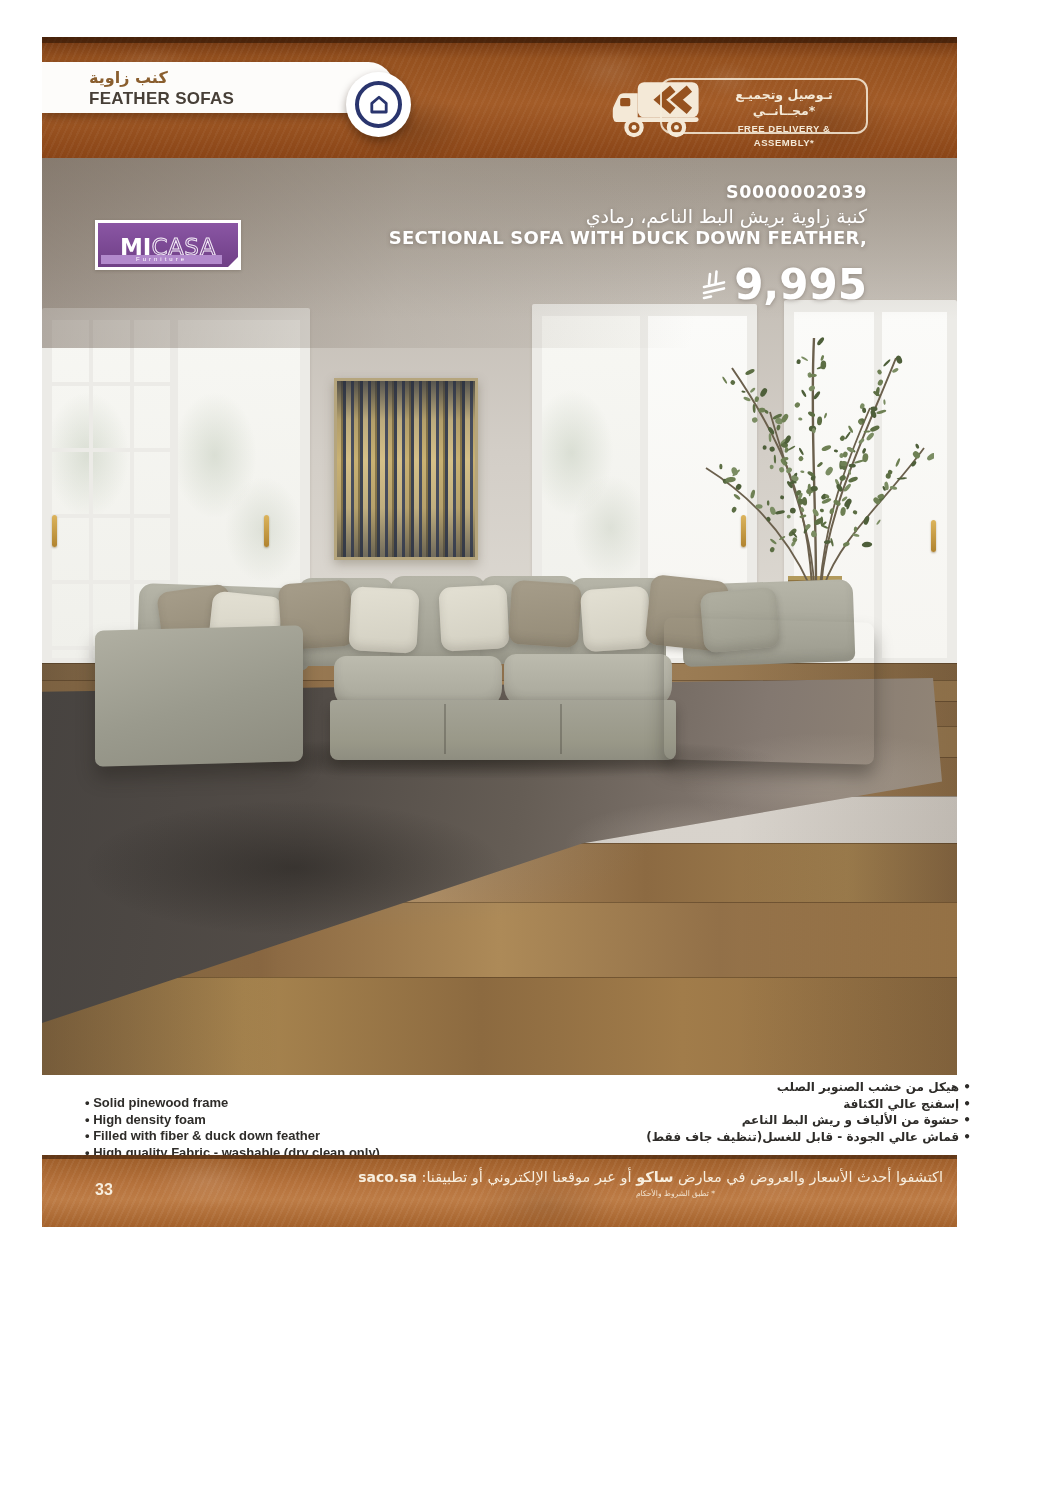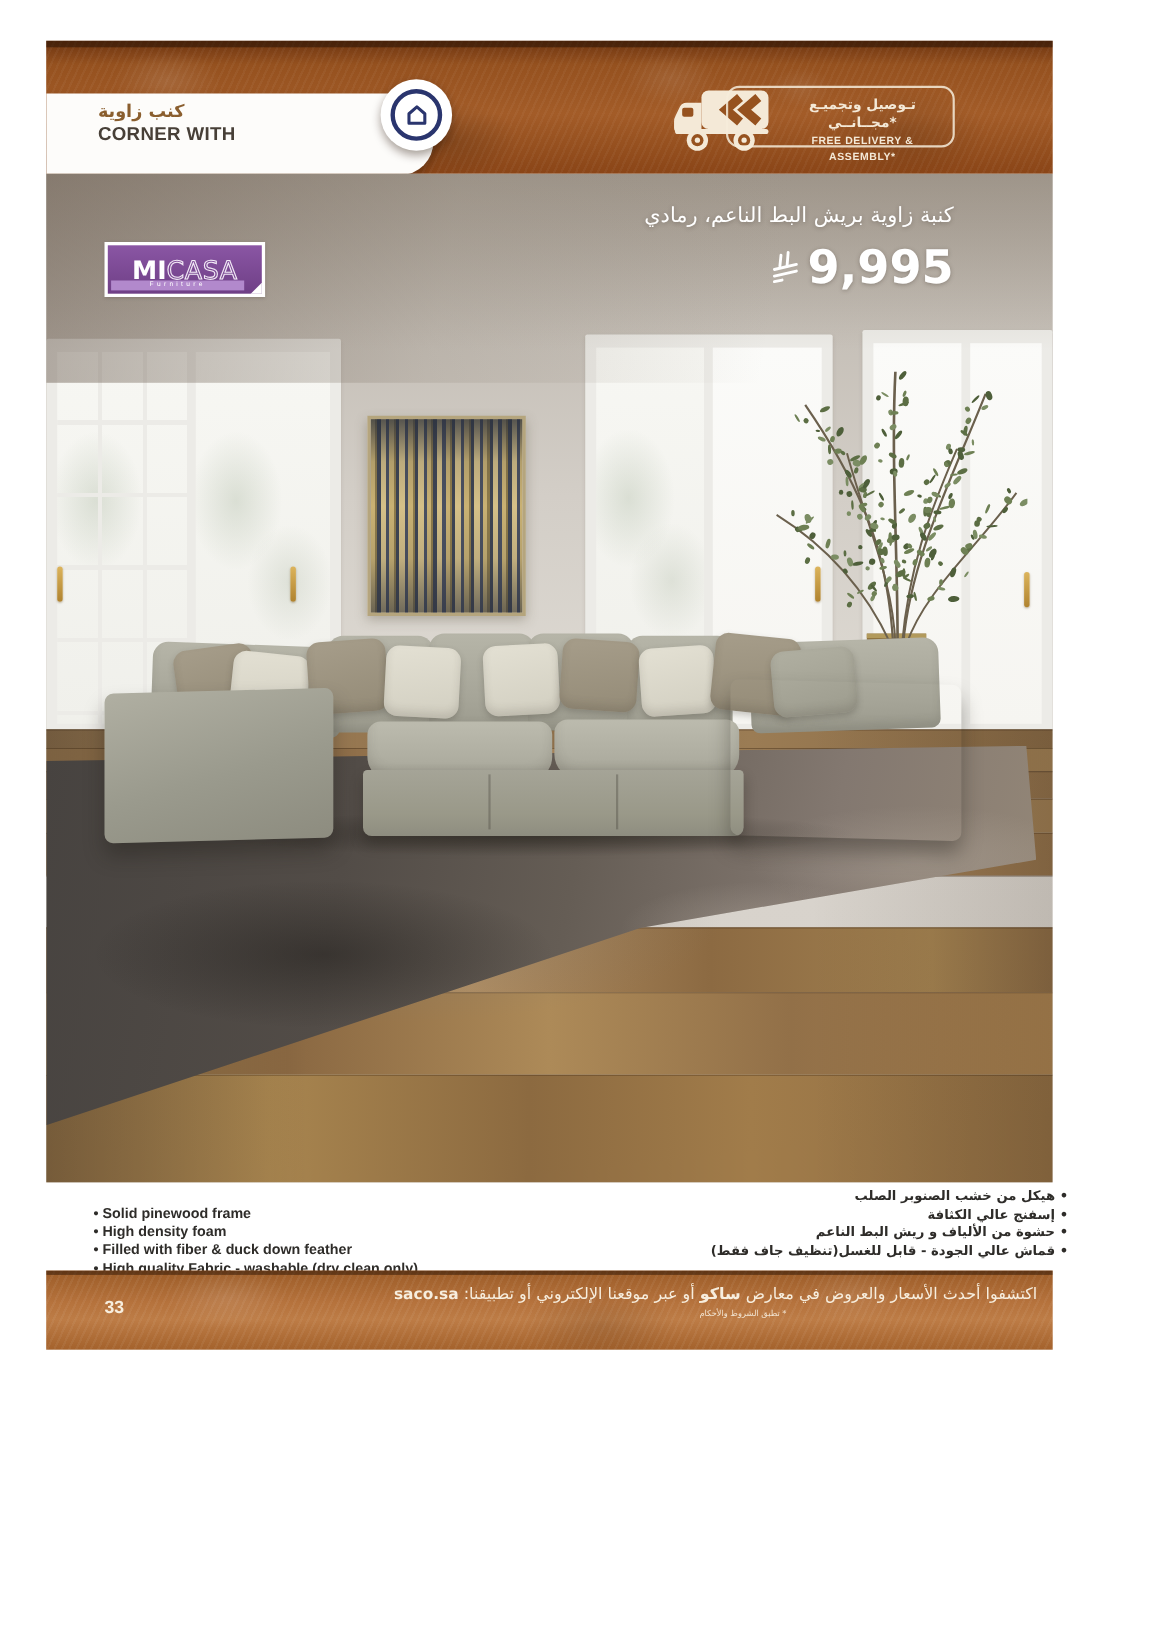--- a/index.html
+++ b/index.html
@@ -12,21 +12,21 @@
   .header{position:absolute;left:0;top:0;width:915px;height:121px;overflow:hidden;
     background:
       radial-gradient(70px 40px at 12% 30%, rgba(255,255,255,.10), transparent 70%),
       radial-gradient(90px 50px at 40% 75%, rgba(0,0,0,.14), transparent 70%),
       radial-gradient(60px 35px at 62% 28%, rgba(255,255,255,.08), transparent 70%),
       radial-gradient(110px 60px at 85% 70%, rgba(0,0,0,.12), transparent 70%),
       radial-gradient(40px 26px at 75% 35%, rgba(255,255,255,.07), transparent 70%),
       repeating-linear-gradient(115deg, rgba(255,255,255,.04) 0 2px, rgba(0,0,0,0) 2px 6px),
       linear-gradient(180deg,#6e3511 0%,#95511f 18%,#a35c28 55%,#8a4517 100%);}
   .header::before{content:'';position:absolute;left:0;top:0;right:0;height:6px;background:rgba(40,18,4,.55);}
-  .banner{position:absolute;left:0;top:48px;width:352px;height:74px;background:#fdfcfa;
+  .banner{position:absolute;left:0;top:25px;width:352px;height:51px;background:#fdfcfa;
     border-radius:0 30px 30px 0;box-shadow:0 4px 8px rgba(35,15,0,.35);padding:6px 0 0 47px;box-sizing:border-box;}
   .banner .cat-ar{font-size:16px;font-weight:bold;color:#8a5e2e;line-height:20px;}
   .banner .cat-en{font-size:17px;font-weight:bold;color:#46var;color:#473f37;letter-spacing:.3px;line-height:22px;}
   .badge{position:absolute;left:304px;top:35px;width:65px;height:65px;border-radius:50%;background:#fff;
     box-shadow:0 4px 9px rgba(35,15,0,.4);display:flex;align-items:center;justify-content:center;}
   .badge-ring{width:47px;height:47px;border-radius:50%;border:4px solid #2a356e;display:flex;align-items:center;justify-content:center;box-sizing:border-box;}
   .truck{position:absolute;left:568px;top:40px;width:96px;height:64px;}
   .delivery-box{position:absolute;left:618px;top:41px;width:208px;height:56px;border:2px solid rgba(246,236,219,.85);
     border-radius:12px;box-sizing:border-box;padding:7px 12px 0 52px;text-align:center;}
   .delivery-ar{font-size:12.5px;font-weight:bold;color:#f4e9d7;line-height:16px;}
@@ -149,21 +149,21 @@
 </style>
 </head>
 <body>
 
 <div class="page">
  <div class="sheet">
 
   <div class="header">
     <div class="banner">
       <div class="cat-ar ar">كنب زاوية</div>
-      <div class="cat-en">CORNER WITH</div>
+      <div class="cat-en">FEATHER SOFAS</div>
     </div>
     <div class="badge">
       <div class="badge-ring">
         <svg width="24" height="24" viewBox="0 0 24 24">
           <path d="M12 4.2 L19.2 10.4 L19.2 19 L4.8 19 L4.8 10.4 Z" fill="none" stroke="#2a356e" stroke-width="2.8" stroke-linejoin="round"></path>
         </svg>
       </div>
     </div>
     <svg class="truck" viewBox="0 0 104 66">
       <rect x="30" y="4" width="66" height="38" rx="7" fill="#f4e9d7"></rect>
@@ -450,21 +450,23 @@
       <div class="brand-inner">
         <div class="brand-name">
           <span class="bold">MI</span><span class="light">CASA</span>
         </div>
         <div class="brand-strip">Furniture</div>
         <div class="brand-notch"></div>
       </div>
     </div>
 
     <div class="info">
+      <div class="sku">S0000002039</div>
       <div class="name-ar ar" dir="rtl">كنبة زاوية بريش البط الناعم، رمادي</div>
+      <div class="en">SECTIONAL SOFA WITH DUCK DOWN FEATHER,</div>
       <div class="price-row">
         <svg width="26" height="30" viewBox="0 0 26 30">
           <g stroke="#fff" stroke-width="2.6" stroke-linecap="round" fill="none">
             <path d="M9 4 L8 14"></path>
                 <path d="M15.5 1.5 L14.5 14"></path>
             <path d="M3 17 L23 12.4"></path>
                 <path d="M3 23 L23 18.4"></path>
             <path d="M3 28 L10 26.6"></path>
           </g>
         </svg>

